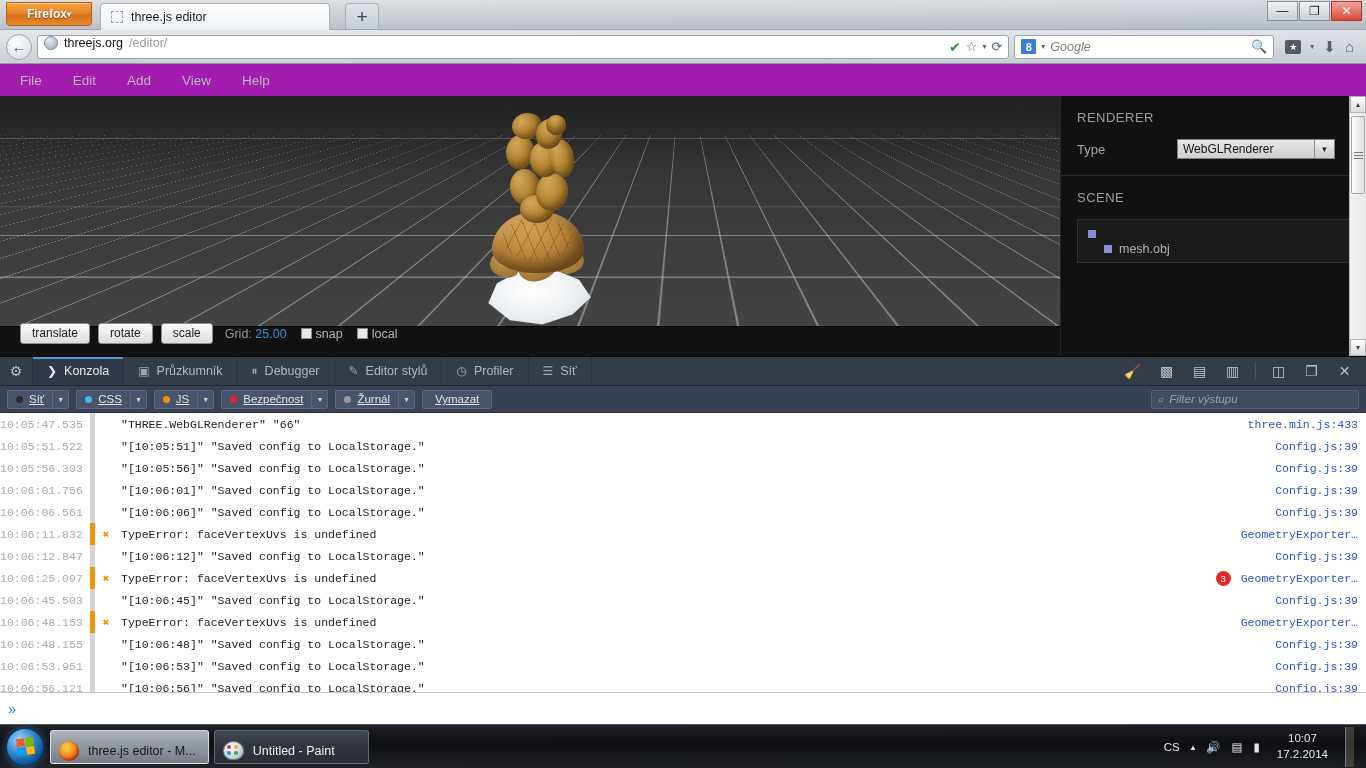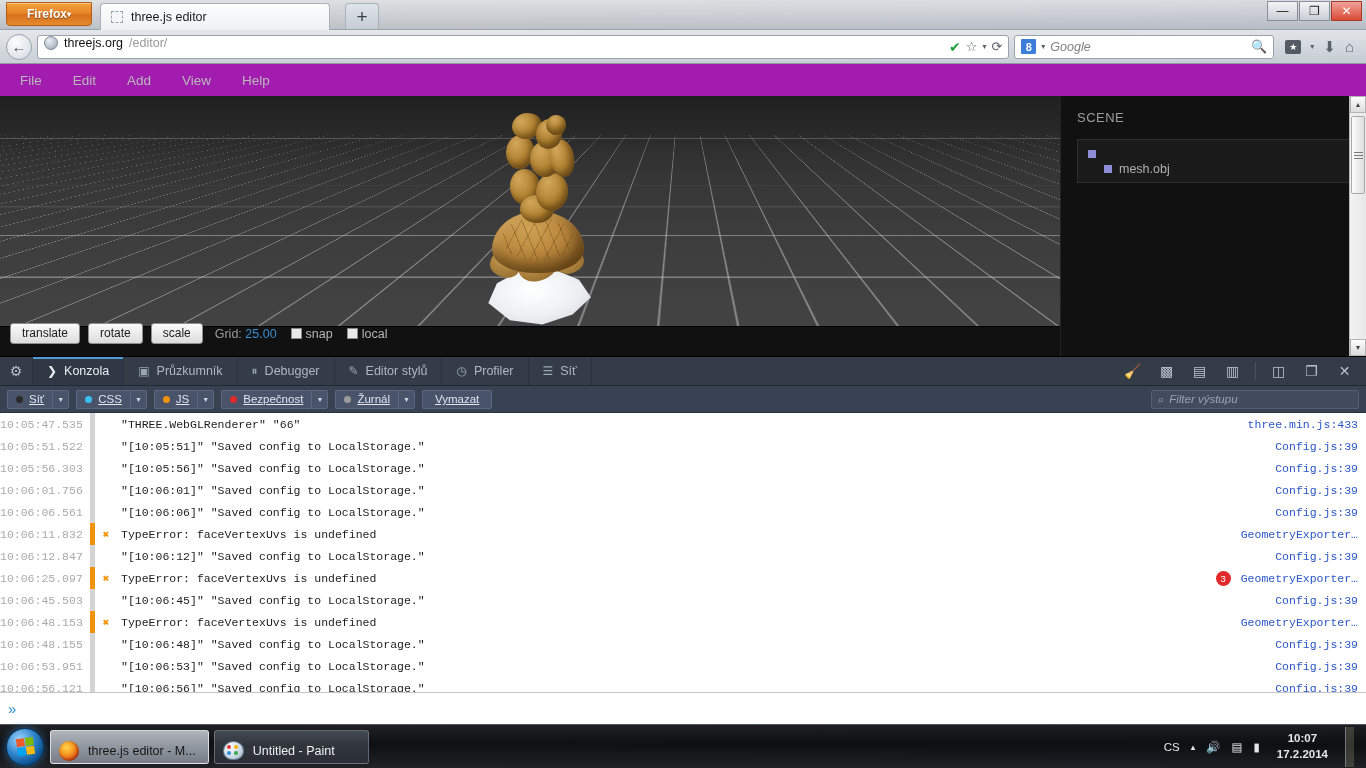--- a/index.html
+++ b/index.html
@@ -200,21 +200,21 @@
 
   .stats {
     position:absolute; right:10px; bottom:6px;
     color:#e7e7e7; font-size:11.5px;
     text-shadow:0 1px 2px rgba(0,0,0,.9);
   }
 
   
   .edtoolbar {
     position:absolute; left:0; top:262px; right:0; height:14px;
-    background:#111; display:flex; align-items:center; gap:8px; padding-left:10px;
+    background:#111; display:flex; align-items:center; gap:8px; padding-left:20px;
     border-top:1px solid #000;
   }
   .tbtn {
     background: linear-gradient(to bottom,#fbfbfb,#dcdcdc);
     border:1px solid #8e8e8e; border-radius:3px;
     font-size:12px; color:#202020; padding:3px 11px; line-height:1.1;
   }
   .gridlabel { color:#9b9b9b; font-size:12.5px; margin-left:4px; }
   .gridlabel b { color:#3b8fd0; font-weight:normal; }
   .ckwrap { display:flex; align-items:center; gap:4px; color:#b7b7b7; font-size:12.5px; margin-left:6px; }
@@ -399,21 +399,21 @@
   .paintico {
     width:21px; height:19px; border-radius:50% 50% 45% 45%;
     background: radial-gradient(circle at 35% 30%, #fdfdfd, #c9d6e4 60%, #8ba1b8);
     border:1px solid #6a7e93; position:relative;
   }
   .paintico::before{
     content:""; position:absolute; left:3px; top:3px; width:4px; height:4px; border-radius:50%; background:#e03a3a;
     box-shadow: 7px 0 0 #f2b50b, 0 6px 0 #2f8fd8, 7px 6px 0 #3aa84a;
   }
   .tray { margin-left:auto; display:flex; align-items:center; gap:11px; padding-right:8px; color:#e6e6e6; font-size:11.5px; }
-  .trayclock { text-align:center; line-height:1.35; font-size:11.5px; padding:0 6px;font-weight:bold; }
+  .trayclock { text-align:center; line-height:1.35; font-size:11.5px; padding:0 6px; }
   .showdesk { width:9px; height:40px; border-left:1px solid rgba(160,170,185,.55); background:rgba(180,170,140,.25); }
 </style>
 </head>
 <body>
 
 <div id="root">
   <div class="wallpaper"></div>
 
   <div class="ffwin">
 
@@ -519,20 +519,30 @@
           <span class="ck"></span>
           <span>snap</span>
         </span>
         <span class="ckwrap">
           <span class="ck"></span>
           <span>local</span>
         </span>
       </div>
 
       <div class="sidebar">
+        <div class="sbsection">
+          <div class="sbtitle">RENDERER</div>
+          <div class="sbrow">
+            <div class="sblabel">Type</div>
+            <div class="select">
+              <span>WebGLRenderer</span>
+              <span class="arrow">▼</span>
+            </div>
+          </div>
+        </div>
         <div class="sbsection" style="border-bottom:none">
           <div class="sbtitle">SCENE</div>
           <div class="outliner">
             <div class="olrow">
               <span class="olsq"></span>
               <span></span>
             </div>
             <div class="olrow child">
               <span class="olsq"></span>
               <span>mesh.obj</span>

